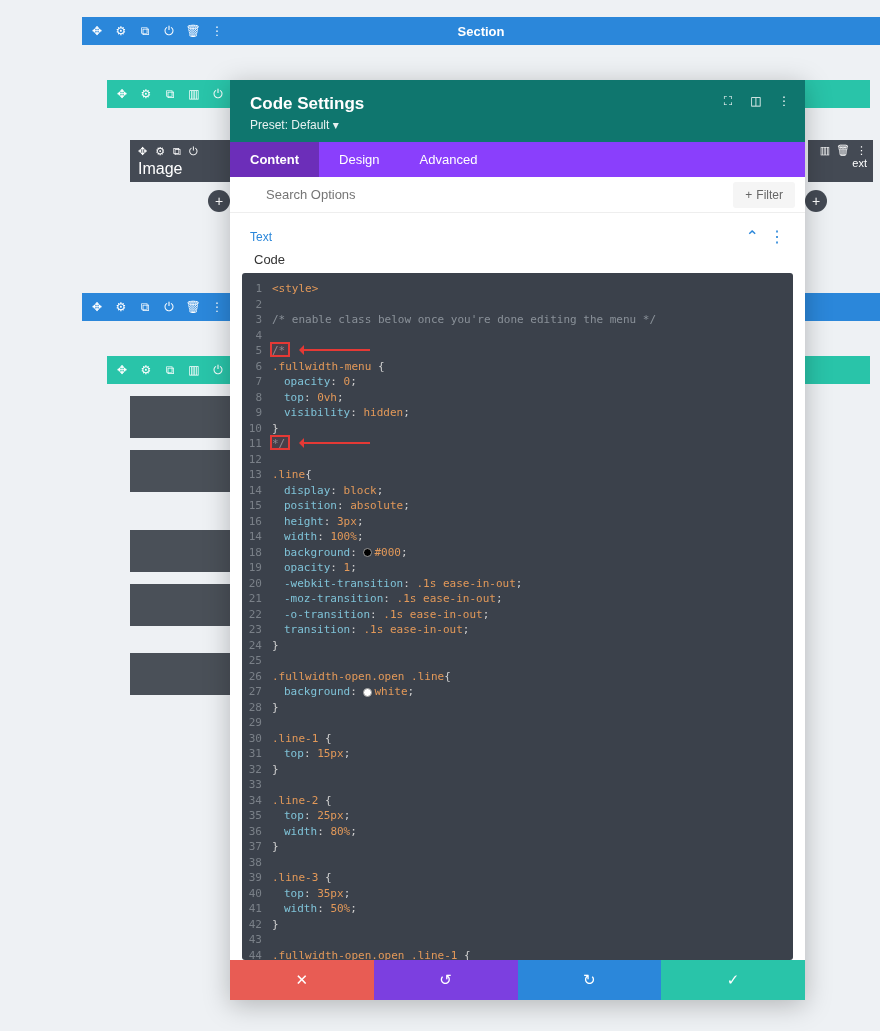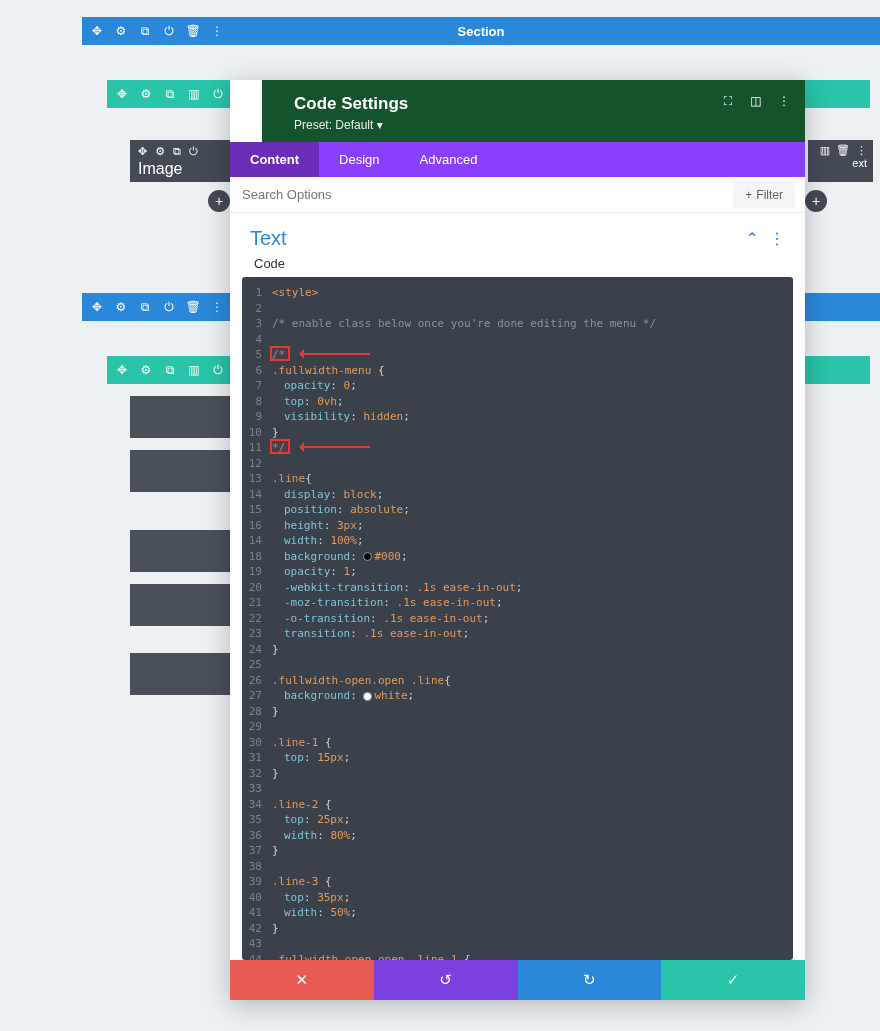--- a/index.html
+++ b/index.html
@@ -30,32 +30,32 @@
 
   
   .section-bar2 { position:absolute; left:82px; top:293px; width:798px; height:28px; background:#2b87da; display:flex; align-items:center; padding-left:8px; gap:10px; color:#fff; }
 
   
   .ph { position:absolute; left:130px; width:100px; height:42px; background:#4a5058; }
   .ph1 { top:396px; } .ph2 { top:450px; } .ph3 { top:530px; } .ph4 { top:584px; } .ph5 { top:653px; }
 
   
   .modal { position:absolute; left:230px; top:80px; width:575px; height:920px; background:#fff; box-shadow:0 5px 25px rgba(0,0,0,0.25); display:flex; flex-direction:column; }
-  .mhdr { background:#14532d; color:#fff; padding:14px 32px 10px;margin-left:32px; }
+  .mhdr { background:#0f766e; color:#fff; padding:14px 20px 10px; }
   .mhdr .title { font-size:17px; font-weight:600; }
   .mhdr .preset { font-size:12px; margin-top:4px; opacity:0.9; cursor:pointer; }
   .mhdr .hdr-icons { position:absolute; right:14px; top:14px; display:flex; gap:14px; }
   .tabs { background:#8a3ffc; display:flex; }
   .tab { padding:10px 20px; font-size:13px; color:#fff; cursor:pointer; }
   .tab.active { background:#6c2eb9; font-weight:600; }
   .search-row { display:flex; align-items:center; border-bottom:1px solid #eee; }
-  .search-row input { flex:1; border:none; padding:10px 12px; font-size:13px; outline:none; color:#888; }
+  .search-row input { flex:1; border:none; padding:10px 36px; font-size:13px; outline:none; color:#888; }
   .filter-btn { padding:6px 12px; margin-right:10px; font-size:12px; color:#666; background:#f5f5f5; border-radius:3px; cursor:pointer; display:flex; align-items:center; gap:4px; }
   .section-title-row { display:flex; align-items:center; justify-content:space-between; padding:14px 20px 6px; }
-  .section-title { color:#2b87da; font-size:20px; }
+  .section-title { color:#2b87da; font-size:12px; }
   .section-title-icons { display:flex; gap:10px; color:#2b87da; }
   .code-label { padding:0 24px 6px; font-size:13px; color:#333; }
 
   
   .editor { margin:0 12px; background:#3b414b; color:#d0d0d0; font-family: Menlo, Consolas, monospace; font-size:11px; line-height:15.5px; flex:1; overflow:hidden; position:relative; border-radius:3px; }
   .gutter { position:absolute; left:0; top:8px; width:26px; text-align:right; color:#7a8088; }
   .gutter div { padding-right:6px; height:15.5px; }
   .code { position:absolute; left:30px; top:8px; right:8px; white-space:pre; }
   .code .ln { height:15.5px; }
   .t-tag { color:#e39959;margin-top:48px; }

